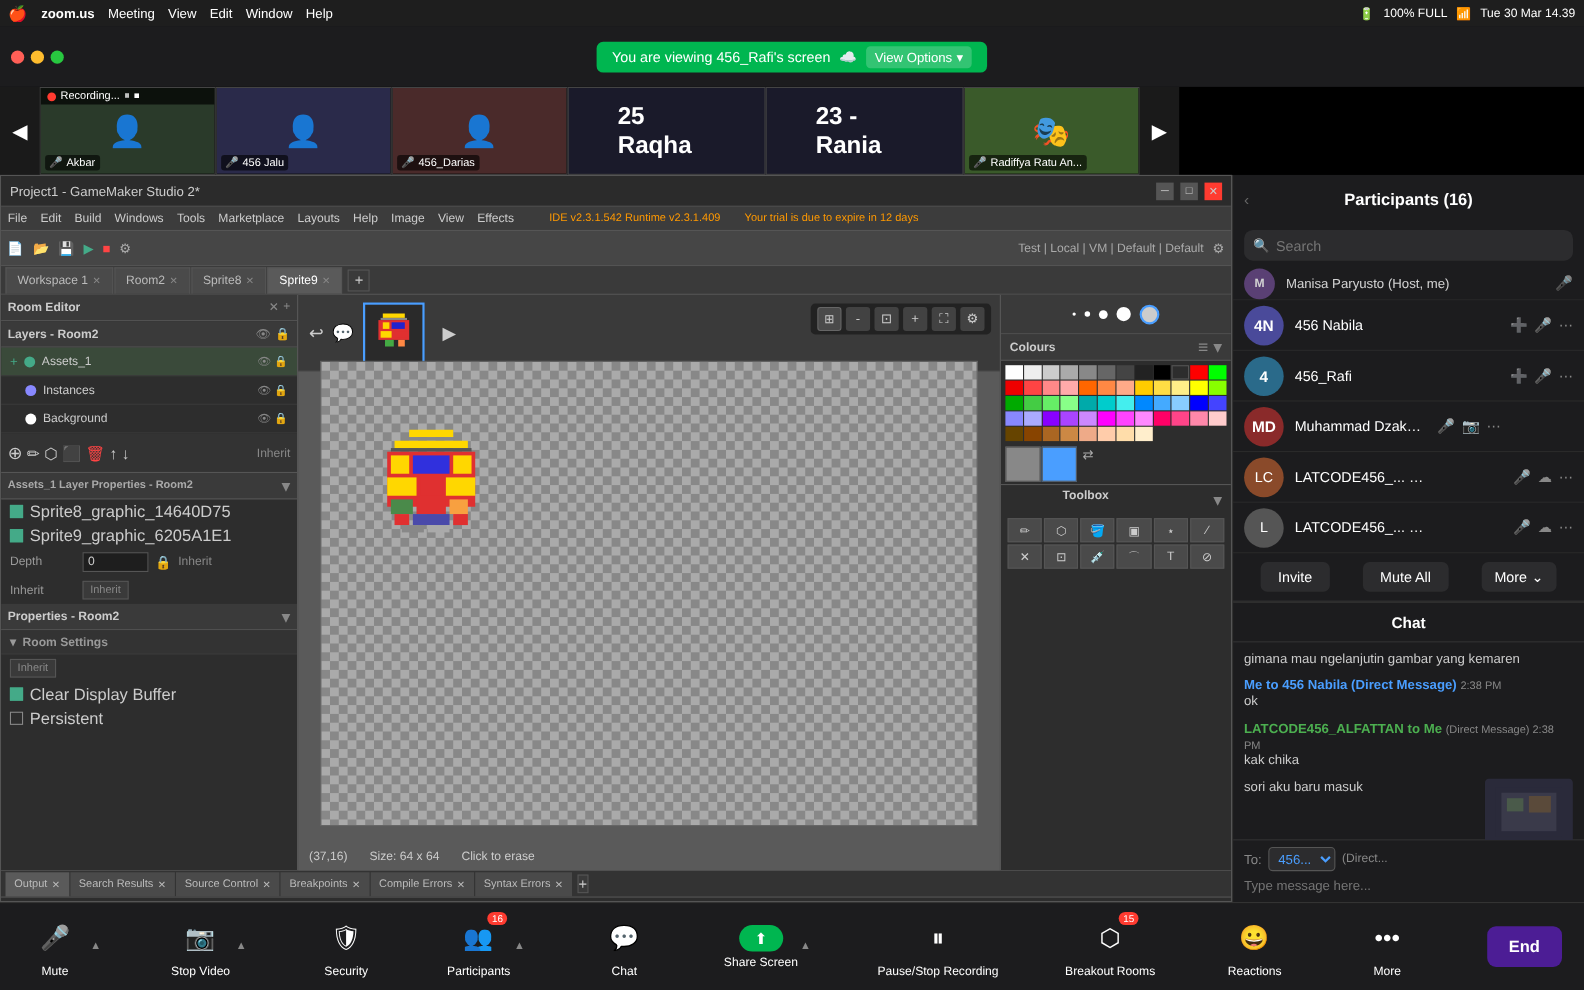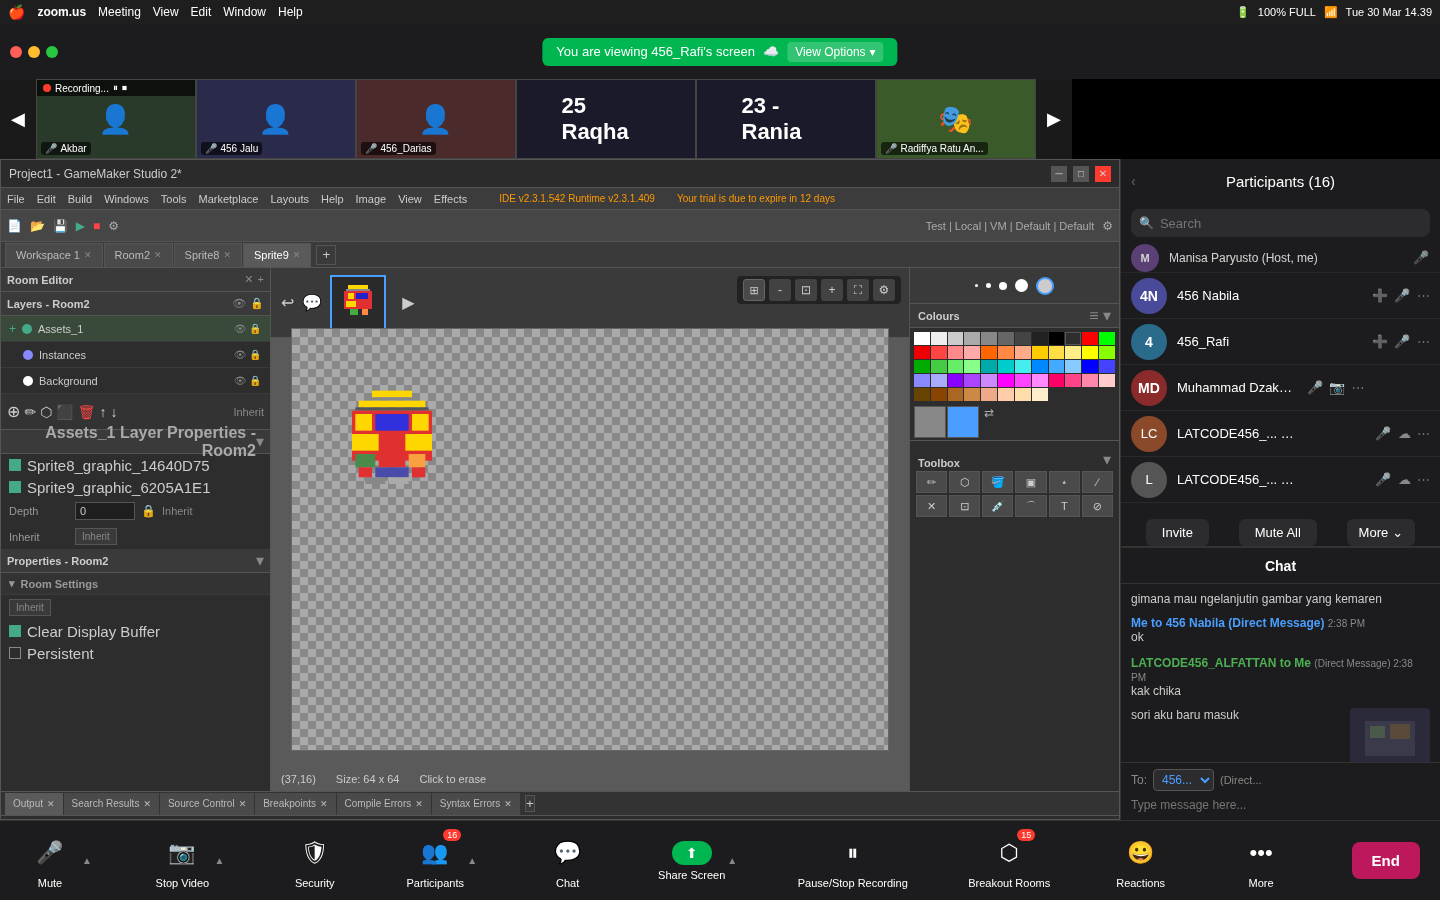--- a/index.html
+++ b/index.html
@@ -186,22 +186,22 @@
     .size-dot { border-radius: 50%; background: #fff; }
     .colours-header {
       height: 24px; background: #3a3a3a; display: flex; align-items: center;
       padding: 0 8px; justify-content: space-between; border-bottom: 1px solid #555;
     }
     .colours-title { color: #ccc; font-size: 11px; font-weight: 600; }
     .toolbox-section {
       border-top: 1px solid #555; padding: 4px;
     }
     .toolbox-header {
-      height: 24px; display: flex; align-items: flex-end;
-      padding: 0 4px; justify-content: space-between;
+      height: 24px; display: flex; align-items: flex-start;
+      padding: 0 4px; justify-content: space-between; margin-left: 48px;
     }
     .toolbox-title { color: #ccc; font-size: 11px; font-weight: 600; }
     .tool-grid { display: grid; grid-template-columns: repeat(6, 1fr); gap: 2px; padding: 2px; }
     .tool-btn {
       height: 22px; background: #4a4a4a; border: 1px solid #555;
       color: #ccc; font-size: 11px; cursor: pointer; display: flex;
       align-items: center; justify-content: center;
     }
 
     
@@ -224,21 +224,21 @@
       width: 320px; background: #1c1c1e; border-left: 1px solid #333;
       display: flex; flex-direction: column; flex-shrink: 0;
     }
     .sidebar-section {
       border-bottom: 1px solid #333;
     }
     .sidebar-header {
       height: 44px; display: flex; align-items: center; justify-content: center;
       position: relative;
     }
-    .sidebar-title { color: #fff; font-size: 15px; font-weight: 400; }
+    .sidebar-title { color: #fff; font-size: 15px; font-weight: 700; }
     .sidebar-collapse { position: absolute; left: 10px; color: #666; font-size: 14px; cursor: pointer; }
 
     .search-box {
       margin: 6px 10px; height: 28px; background: #2c2c2e; border-radius: 8px;
       display: flex; align-items: center; padding: 0 8px; gap: 6px;
     }
     .search-icon { color: #666; font-size: 12px; }
     .search-input {
       background: transparent; border: none; color: #ccc; font-size: 13px;
       outline: none; width: 100%;
@@ -250,21 +250,21 @@
     .avatar {
       width: 36px; height: 36px; border-radius: 50%; display: flex;
       align-items: center; justify-content: center; font-size: 14px;
       font-weight: 600; color: #fff; flex-shrink: 0;
     }
     .p-name { color: #fff; font-size: 13px; flex: 1; }
     .p-name.truncate { overflow: hidden; text-overflow: ellipsis; white-space: nowrap; max-width: 120px; }
     .p-icons { display: flex; gap: 6px; color: #888; font-size: 13px; }
 
     .sidebar-actions {
-      height: 44px; display: flex; align-items: flex-end; justify-content: space-around;
+      height: 44px; display: flex; align-items: center; justify-content: space-around;
       padding: 0 10px; border-bottom: 1px solid #333;
     }
     .action-btn {
       background: #2c2c2e; color: #fff; border: none; border-radius: 6px;
       padding: 6px 16px; font-size: 13px; cursor: pointer;
     }
     .more-btn {
       background: #2c2c2e; color: #fff; border: none; border-radius: 6px;
       padding: 6px 12px; font-size: 13px; cursor: pointer; display: flex; align-items: center; gap: 4px;
     }
@@ -319,21 +319,21 @@
     .toolbar-icon { width: 40px; height: 40px; display: flex; align-items: center; justify-content: center; font-size: 22px; color: #fff; position: relative; }
     .toolbar-label { color: #fff; font-size: 11px; }
     .toolbar-badge {
       position: absolute; top: -4px; right: -6px;
       background: #ff3b30; color: #fff; font-size: 9px; border-radius: 10px;
       padding: 1px 4px; min-width: 16px; text-align: center;
     }
     .toolbar-caret { font-size: 10px; color: #888; }
     .toolbar-item-group { display: flex; align-items: center; gap: 2px; }
     .end-btn {
-      background: #be185d; color: #fff; border: none; border-radius: 8px;
+      background: #4c1d95; color: #fff; border: none; border-radius: 8px;
       padding: 10px 20px; font-size: 15px; font-weight: 600; cursor: pointer;
     }
     .toolbar-icon.share-icon { background: #00b650; border-radius: 20px; padding: 4px 10px; height: auto; font-size: 14px; }
 
     
     .swatch-row { display: flex; gap: 1px; padding: 2px 4px; }
     .swatch-large { width: 32px; height: 32px; cursor: pointer; border: 1px solid #555; }
   </style>
 </head>
 <body>
@@ -540,21 +540,21 @@
           <span style="color:#ccc; font-size:14px; cursor:pointer;">✏</span>
           <span style="color:#ccc; font-size:14px; cursor:pointer;">⬡</span>
           <span style="color:#4a8; font-size:14px; cursor:pointer;">⬛</span>
           <span style="color:#f44; font-size:14px; cursor:pointer;">🗑</span>
           <span style="color:#ccc; font-size:14px; cursor:pointer;">↑</span>
           <span style="color:#ccc; font-size:14px; cursor:pointer;">↓</span>
           <span style="color:#888; font-size:11px; margin-left:auto;">Inherit</span>
         </div>
 
         <div class="panel-header">
-          <span class="panel-title" style="font-size:16px; color:#aaa;text-align:right;">Assets_1 Layer Properties - Room2</span>
+          <span class="panel-title" style="font-size:10px; color:#aaa;">Assets_1 Layer Properties - Room2</span>
           <span style="color:#888;">▾</span>
         </div>
         <div class="checkbox-item">
           <div class="cb checked"></div>
           <span class="cb-label">Sprite8_graphic_14640D75</span>
         </div>
         <div class="checkbox-item">
           <div class="cb checked"></div>
           <span class="cb-label">Sprite9_graphic_6205A1E1</span>
         </div>

